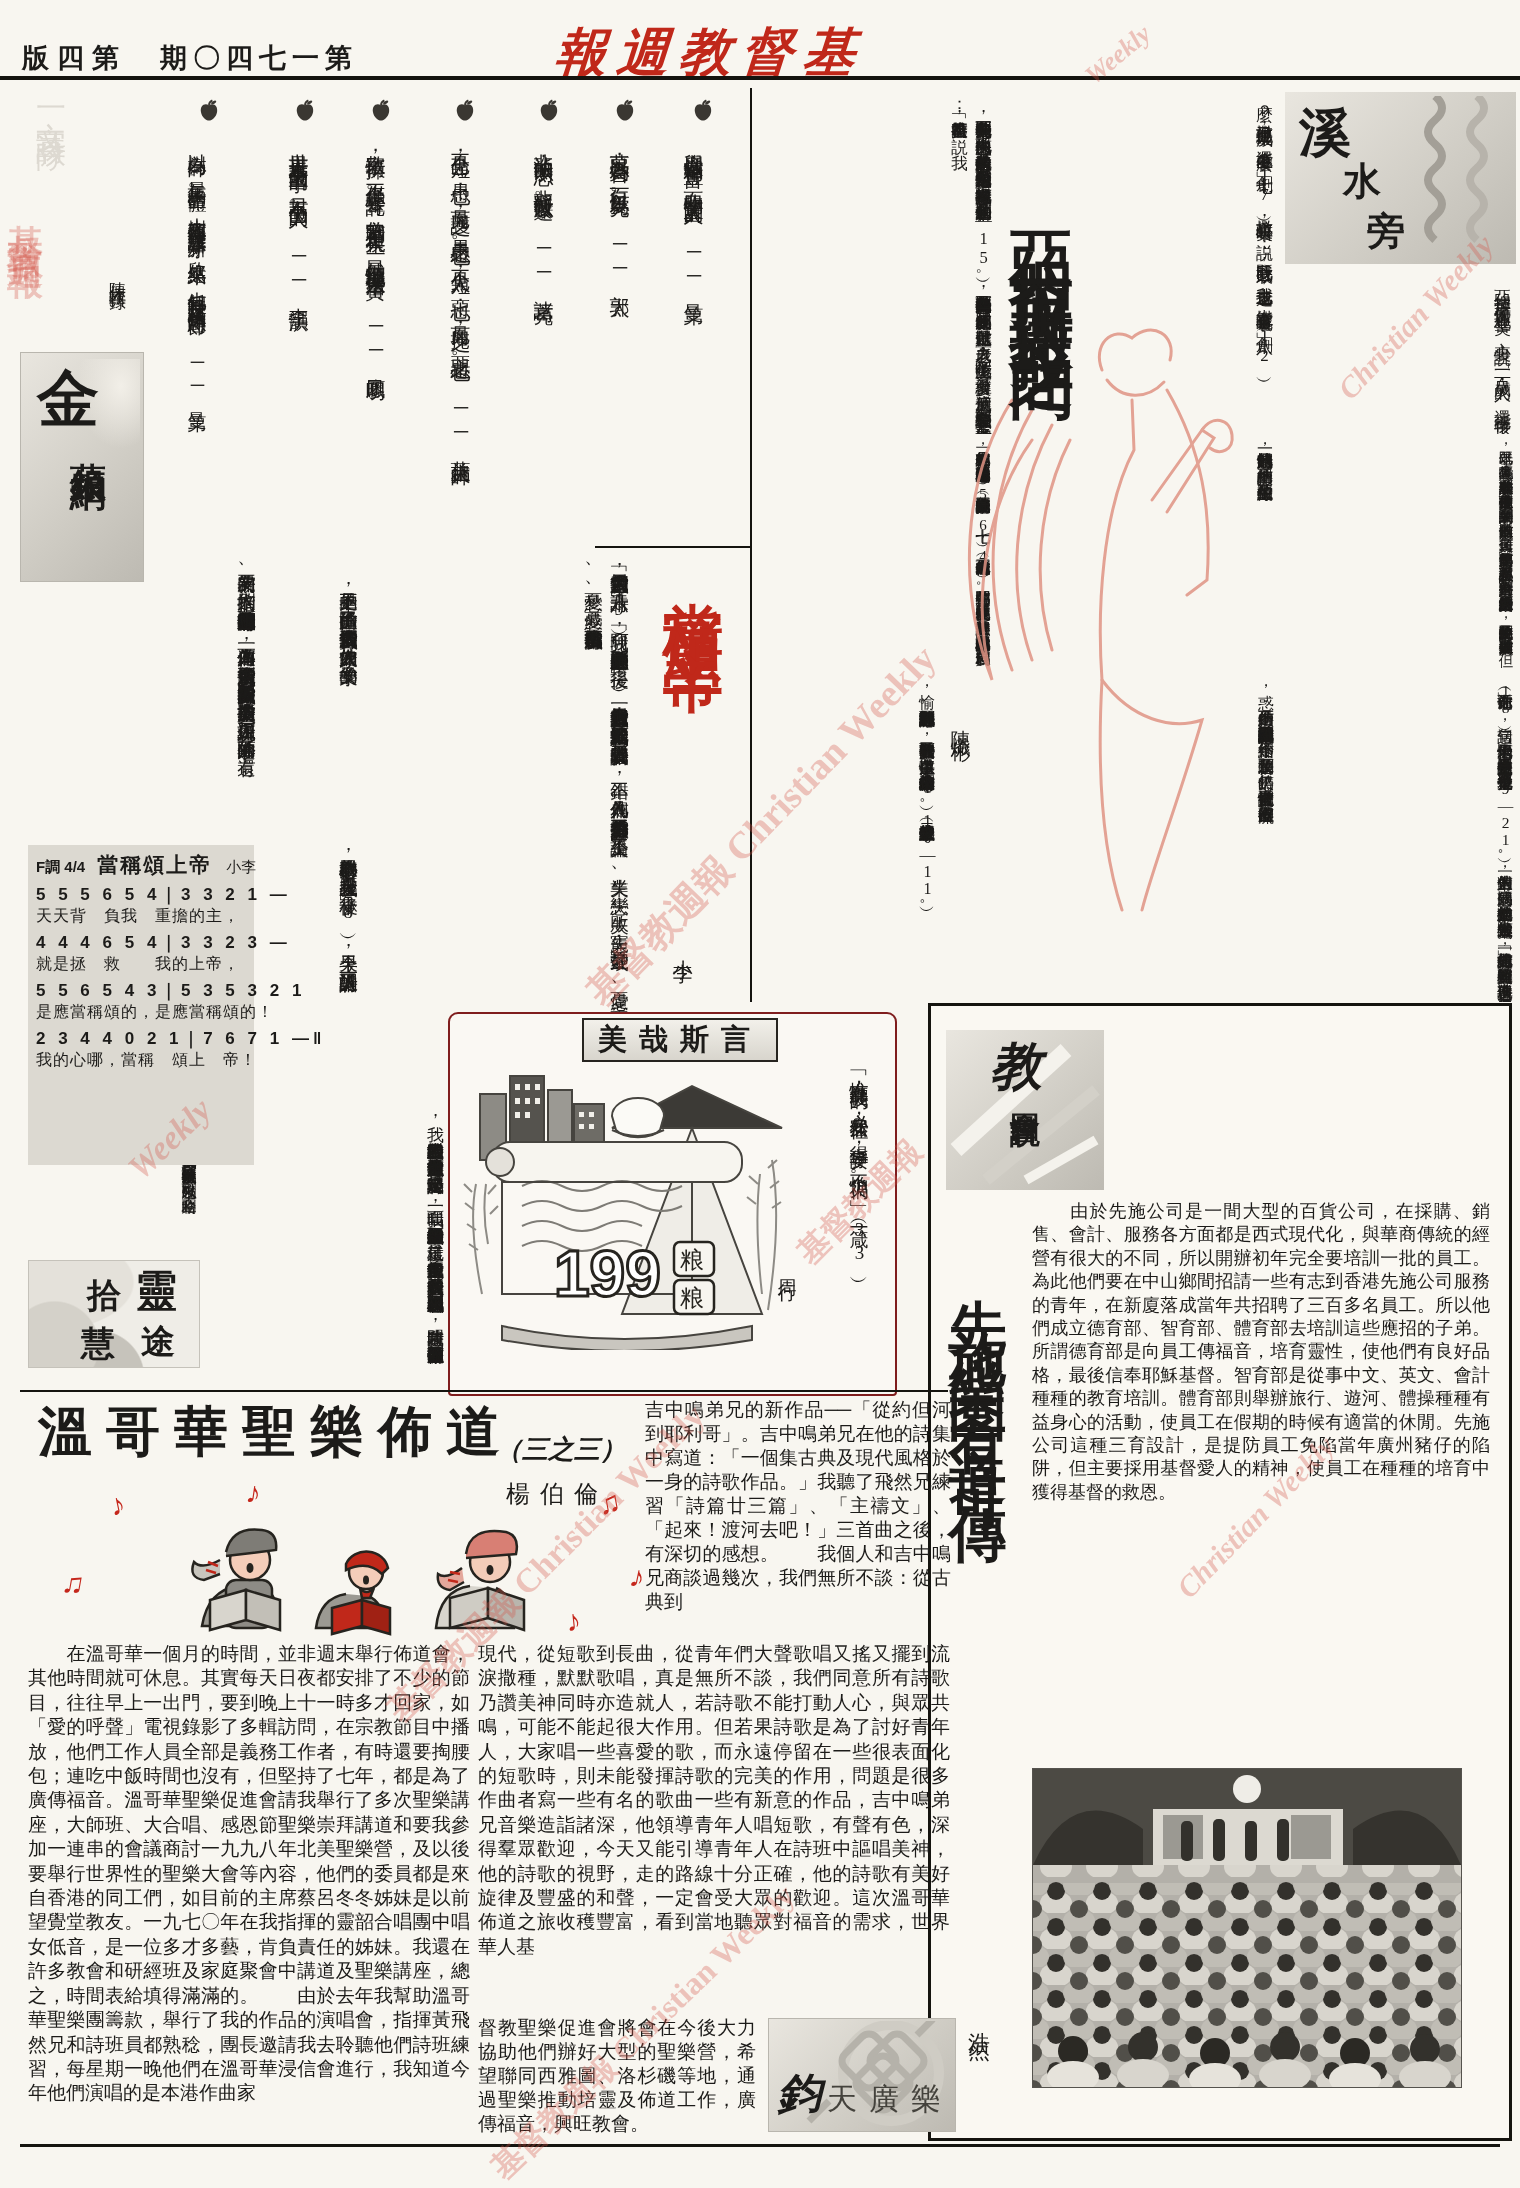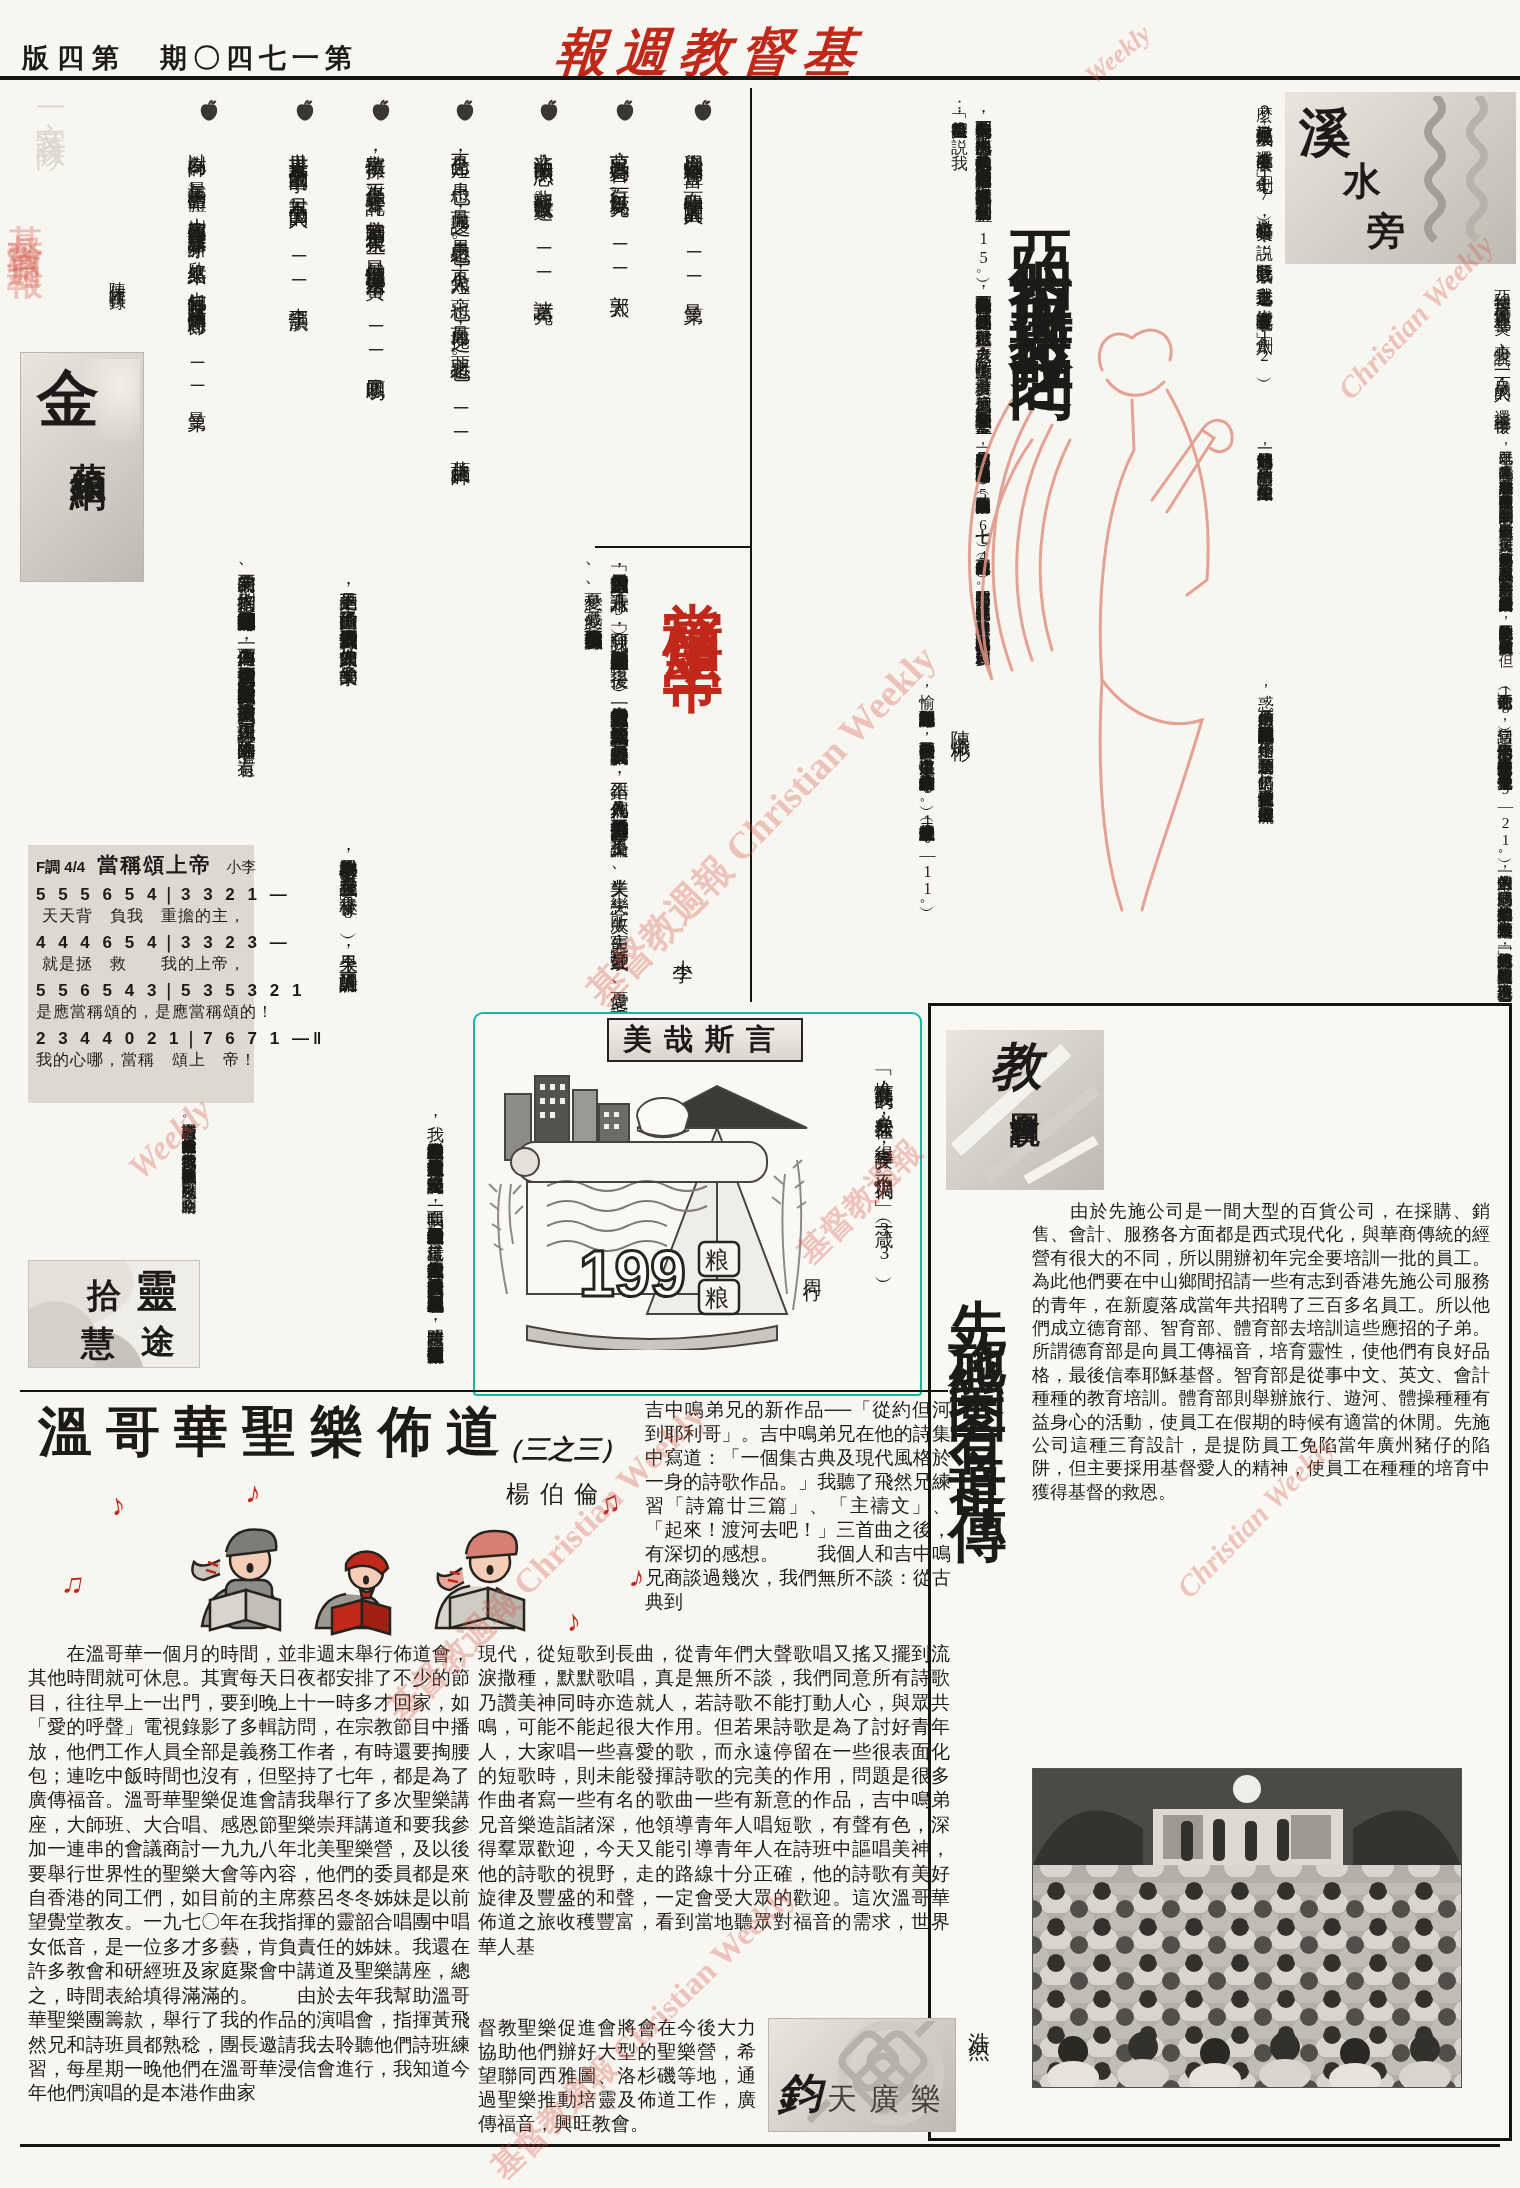--- a/index.html
+++ b/index.html
@@ -147,21 +147,21 @@
     <div class="abs v brush red" style="left:652px;top:554px;height:380px;font-size:60px;letter-spacing:12px;">當稱頌上帝</div>
     <div class="abs v" style="left:670px;top:944px;height:70px;font-size:20px;letter-spacing:4px;">小李</div>
 
     <div class="abs body-v" style="left:368px;top:560px;width:264px;height:452px;font-size:18.5px;line-height:26px;">「天天背負我們重擔的主，」（詩六十八19）「我兒阿，你要在基督耶穌的恩典上剛強起來。」（提後二1）　幸好我有一位天天背負我重擔的主！只要我願意把重擔卸給他，讓我得着裏外的平安。　不錯，作為一個凡人，每天都背負着不少的重擔。不論是「失」──失業、失戀、失敗、失寵，抑或是「憂」──憂慮、憂傷、憂愁、憂慼，都可以成為所要背負的重擔。</div>
     <div class="abs body-v" style="left:262px;top:560px;width:98px;height:275px;font-size:18.5px;line-height:25px;">　更不幸的是，除了自己的重擔，我們還要背負別人的重擔。如家人的健康、子女的學業、</div>
     <div class="abs body-v" style="left:28px;top:560px;width:230px;height:275px;font-size:18.5px;line-height:25.5px;">親友的需要、別人的指摘，各式各樣的擔子有時也重重的擱在我們的肩頭上。　而作為一個傳道人，所要背負別人的重擔就更多，因為我除了要背負家人和朋友的重擔，還要擔負教友的重擔。正如保羅所説：「除了這外面的事，還有</div>
     <div class="abs body-v" style="left:262px;top:845px;width:98px;height:242px;font-size:18.5px;line-height:25px;">為眾教會掛心的事，天天壓在我身上。」（林後十一28）　今天早上，詩人的話提醒了</div>
     <div class="abs body-v" style="left:205px;top:1112px;width:242px;height:278px;font-size:17px;line-height:24px;">我，叫我將各樣的重擔卸給上帝，並應當稱頌這位天天背負我重擔的主。於是我便唱起詩來：　我一面唱，一面又將那些仍然壓在我身上的重擔卸給上帝。就是這樣，上帝便把我的重擔背負起來，叫我得着如釋重負的平安；我的心也因此得着堅固而剛強起來。　這時我才明白，為何《信徒箴言》要以保羅勸提摩太剛強的</div>
     <div class="abs body-v" style="left:28px;top:1112px;width:172px;height:143px;font-size:15px;line-height:23px;">話去回應詩人所言。原來當我投靠上帝的時候，祂便背負我的重擔，以致我不再被壓得輭弱無力，可以剛強起來。哈利路亞！</div>
 
-    <div class="abs" style="left:28px;top:845px;width:226px;height:258px;background:#dcd9d1;padding:6px 8px;box-sizing:border-box;text-align:right;">
+    <div class="abs" style="left:28px;top:845px;width:226px;height:320px;background:#dcd9d1;padding:6px 8px;box-sizing:border-box;">
       <div style="white-space:nowrap;margin-bottom:4px;">
         <span class="sans" style="font-weight:bold;font-size:15px;">F調 4/4</span>
         <span class="brush" style="font-size:21px;letter-spacing:2px;margin-left:8px;">當稱頌上帝</span>
         <span style="font-size:15px;margin-left:10px;">小李</span>
       </div>
       <div class="notes">5 5 5 6 5 4｜3 3 2 1 —</div>
       <div class="lyr" style="margin-bottom:4px;">天天背　負我　重擔的主，</div>
       <div class="notes">4 4 4 6 5 4｜3 3 2 3 —</div>
       <div class="lyr" style="margin-bottom:4px;">就是拯　救　　我的上帝，</div>
       <div class="notes">5 5 6 5 4 3｜5 3 5 3 2 1</div>
@@ -174,21 +174,21 @@
          radial-gradient(circle at 15% 80%,#d4d1c9 0 26%,rgba(0,0,0,0) 27%),
          radial-gradient(circle at 40% 110%,#c6c3bb 0 30%,rgba(0,0,0,0) 31%),
          radial-gradient(ellipse at 10% 20%,#e4e1da 0 40%,rgba(0,0,0,0) 41%),#efede7;border:1px solid #c5c2ba;">
       <span class="abs brush" style="left:106px;top:2px;font-size:42px;">靈</span>
       <span class="abs brush" style="left:112px;top:58px;font-size:34px;">途</span>
       <span class="abs brush" style="left:58px;top:12px;font-size:34px;">拾</span>
       <span class="abs brush" style="left:52px;top:60px;font-size:34px;">慧</span>
     </div>
   </div>
 
-  <div class="abs" style="left:448px;top:1012px;width:445px;height:380px;border:2px solid #14b8a6;border-radius:10px 10px 4px 4px;background:#faf8f3;margin-left:25px;">
+  <div class="abs" style="left:448px;top:1012px;width:445px;height:380px;border:2px solid #7f1d1d;border-radius:10px 10px 4px 4px;background:#faf8f3;">
     <div class="abs" style="left:132px;top:4px;width:192px;height:40px;border:2.5px solid #26241f;background:linear-gradient(#f2f0ea,#d8d5cd);
                 display:flex;align-items:center;justify-content:center;">
       <span class="brush" style="font-size:29px;letter-spacing:12px;">美哉斯言</span>
     </div>
 
     <svg class="abs" style="left:12px;top:50px;width:330px;height:286px;" viewBox="0 0 330 286">
       <g stroke="#46443f" stroke-width="2" fill="none">
         <rect x="18" y="30" width="26" height="66" fill="#8d8b85"></rect>
         <rect x="48" y="12" width="34" height="84" fill="#55534e"></rect>
         <rect x="86" y="26" width="24" height="70" fill="#9b9993"></rect>

